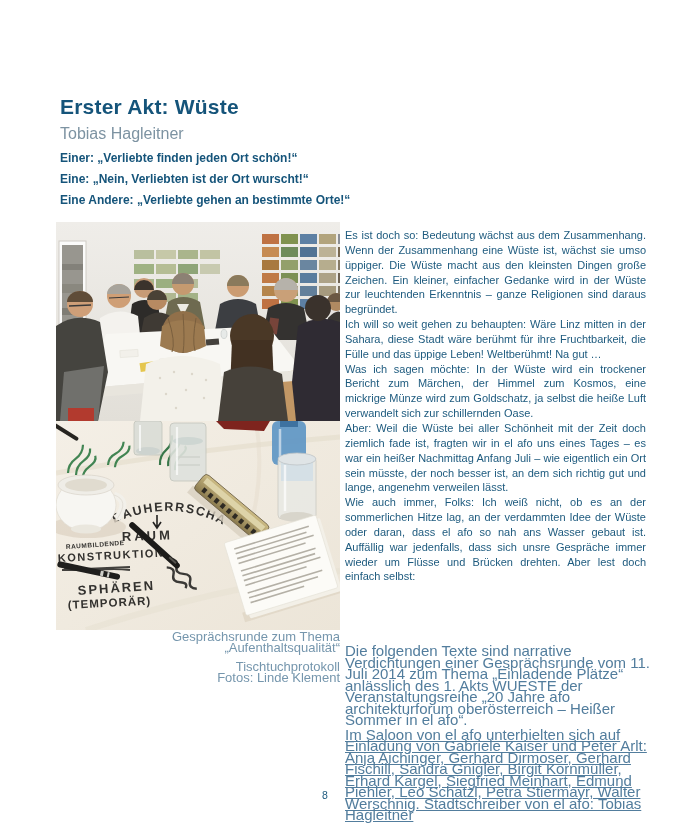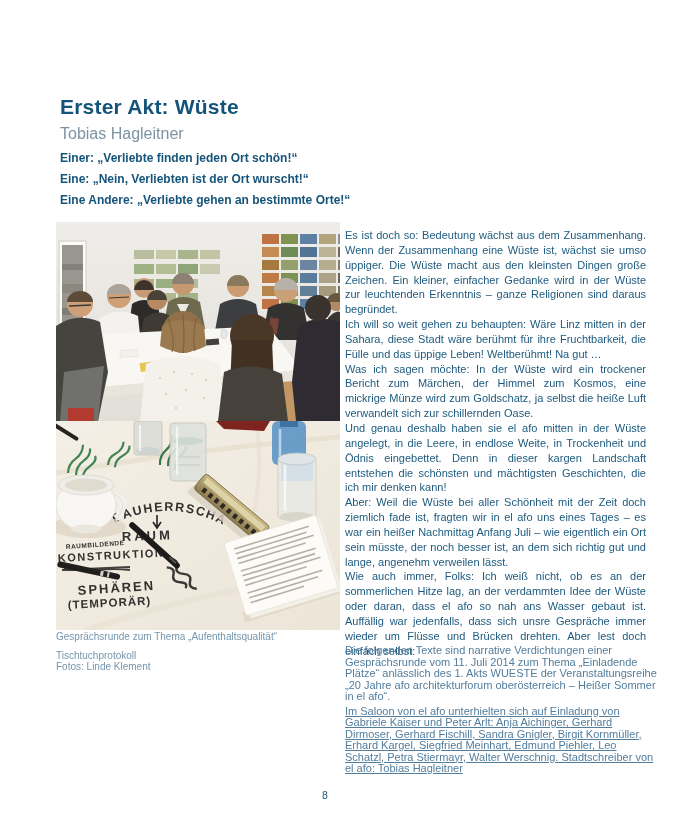--- a/index.html
+++ b/index.html
@@ -9,30 +9,30 @@
   .page-title { position:absolute; left:60px; top:95px; font-size:21px; font-weight:bold;
     color:var(--heading,#15547a); letter-spacing:.2px; }
   .author { position:absolute; left:60px; top:125px; font-size:16px;
     color:var(--muted-text,#7d93a2); }
   .quotes { position:absolute; left:60px; top:148px; }
   .quotes p { font-size:12px; font-weight:bold; color:var(--heading,#15547a); line-height:21px; }
 
   .figure { position:absolute; left:56px; top:222px; width:284px; font-size:0; }
   .photo { display:block; }
 
-  .caption { position:absolute; left:56px; top:631px; width:284px; 
-    font-size:10px; line-height:11px; color:var(--caption-text,#7596ad); }
+  .caption { position:absolute; left:56px; top:631px; width:284px; text-align:right;
+    font-size:13px; line-height:11px; color:var(--caption-text,#7596ad); }
   .caption p:first-child { margin-bottom:8px; }
 
   .article-text { position:absolute; left:345px; top:228px; width:301px;
     font-size:11px; color:var(--body-text,#1d5a7e);
     line-height:14.85px; text-align:justify; hyphens:auto; -webkit-hyphens:auto; }
 
   .smallprint { position:absolute; left:345px; top:645px; width:313px;
-    font-size:11px; line-height:11.5px; color:var(--smallprint-text,#527d9d); }
+    font-size:15px; line-height:11.5px; color:var(--smallprint-text,#527d9d); }
   .smallprint p + p { margin-top:3px;text-decoration:underline; }
 
   .page-number { position:absolute; left:260px; top:789px; width:130px; text-align:center;
     font-size:10.5px; color:var(--body-text,#1d5a7e); }
 
   .hw { font-family:"Liberation Sans",sans-serif; font-weight:bold; fill:#232220; opacity:.92; }
 </style>
 </head>
 <body>
 
@@ -336,21 +336,20 @@
 <div class="caption">
     <p>Gesprächsrunde zum Thema „Aufenthaltsqualität“</p>
     <p>Tischtuchprotokoll</p>
     <p>Fotos: Linde Klement</p>
   </div>
 
 <div class="article-text">
     <p>Es ist doch so: Bedeutung wächst aus dem Zusammenhang. Wenn der Zusammenhang eine Wüste ist, wächst sie umso üppiger. Die Wüste macht aus den kleinsten Dingen große Zeichen. Ein kleiner, einfacher Gedanke wird in der Wüste zur leuchtenden Erkenntnis – ganze Religionen sind daraus begründet.</p>
     <p>Ich will so weit gehen zu behaupten: Wäre Linz mitten in der Sahara, diese Stadt wäre berühmt für ihre Fruchtbarkeit, die Fülle und das üppige Leben! Weltberühmt! Na gut …</p>
     <p>Was ich sagen möchte: In der Wüste wird ein trockener Bericht zum Märchen, der Himmel zum Kosmos, eine mickrige Münze wird zum Goldschatz, ja selbst die heiße Luft verwandelt sich zur schillernden Oase.</p>
-    <p>Und genau deshalb haben sie el afo mitten in der Wüste angelegt, in die Leere, in endlose Weite, in Trockenheit und Ödnis eingebettet. Denn in dieser kargen Landschaft entstehen die schönsten und mächtigsten Geschichten, die ich mir denken kann!</p>
     <p>Aber: Weil die Wüste bei aller Schönheit mit der Zeit doch ziemlich fade ist, fragten wir in el afo uns eines Tages – es war ein heißer Nachmittag Anfang Juli – wie eigentlich ein Ort sein müsste, der noch besser ist, an dem sich richtig gut und lange, angenehm verweilen lässt.</p>
     <p>Wie auch immer, Folks: Ich weiß nicht, ob es an der sommerlichen Hitze lag, an der verdammten Idee der Wüste oder daran, dass el afo so nah ans Wasser gebaut ist. Auffällig war jedenfalls, dass sich unsre Gespräche immer wieder um Flüsse und Brücken drehten. Aber lest doch einfach selbst:</p>
   </div>
 
 <div class="smallprint">
     <p>Die folgenden Texte sind narrative Verdichtungen einer Gesprächsrunde vom 11. Juli 2014 zum Thema „Einladende Plätze“ anlässlich des 1. Akts WUESTE der Veranstaltungsreihe „20 Jahre afo architekturforum oberösterreich – Heißer Sommer in el afo“.</p>
     <p>Im Saloon von el afo unterhielten sich auf Einladung von Gabriele Kaiser und Peter Arlt: Anja Aichinger, Gerhard Dirmoser, Gerhard Fischill, Sandra Gnigler, Birgit Kornmüller, Erhard Kargel, Siegfried Meinhart, Edmund Piehler, Leo Schatzl, Petra Stiermayr, Walter Werschnig. Stadtschreiber von el afo: Tobias Hagleitner</p>
   </div>
 
 <div class="page-number">8</div>

